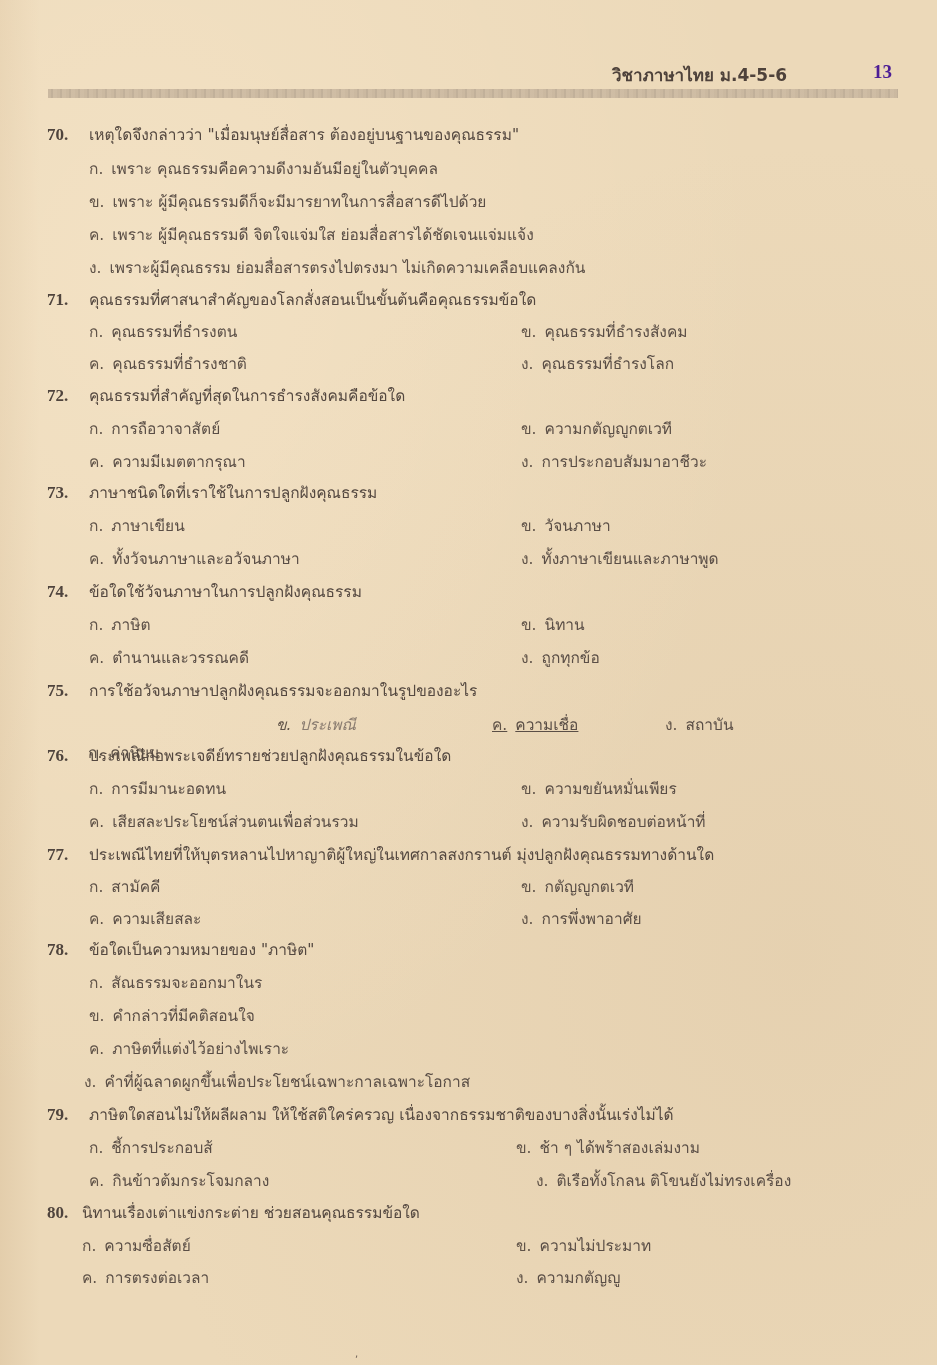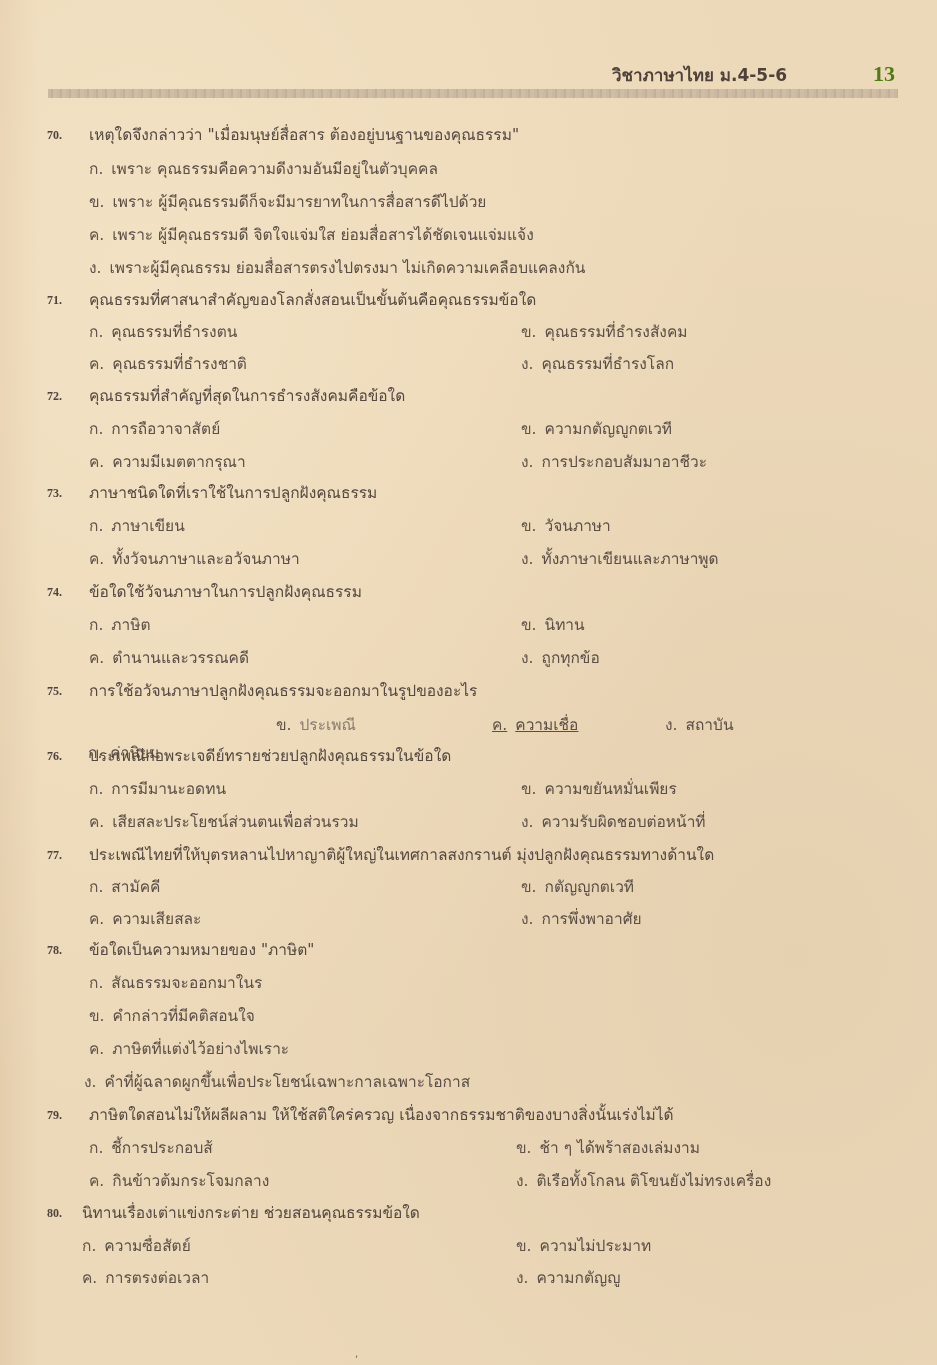--- a/index.html
+++ b/index.html
@@ -30,23 +30,23 @@
       font-size: 17px;
       font-weight: bold;
       color: #4e423b;
       white-space: nowrap;
     }
     .header-page {
       position: absolute;
       left: 873px;
       top: 3px;
       font-family: "Liberation Serif", serif;
-      font-size: 22px;
+      font-size: 19px;
       font-weight: bold;
-      color: #4d7c0f;
+      color: #4c1d95;
     }
     .header-rule {
       position: absolute;
       top: 89px;
       left: 48px;
       width: 850px;
       height: 9px;
       background: repeating-linear-gradient(90deg, #c9b79f 0 3px, #bfae98 3px 5px, #cdbba3 5px 9px);
       opacity: 0.95;
     }
@@ -61,40 +61,40 @@
       height: 30px;
       white-space: nowrap;
       font-size: 15.5px;
       line-height: 30px;
     }
     .q-num {
       position: absolute;
       left: 47px;
       font-family: "Liberation Serif", serif;
       font-weight: bold;
-      font-size: 12px;
+      font-size: 17px;
       color: #4f443d;
     }
     .q-text {
       position: absolute;
       left: 89px;
       font-size: 15.5px;
       color: #544840;
     }
     .opt {
       position: absolute;
       white-space: nowrap;
       font-size: 15.5px;
       color: #5a4e46;
     }
     .opt .letter { margin-right: 8px; color: #615449; }
     .col1 { left: 89px; }
     .col2 { left: 473px; margin-left: 48px; }
     .c4-1 { left: 88px; margin-top: 28px; }
-    .c4-2 { left: 276px; }
+    .c4-2 { left: 276px; font-style: italic; }
     .c4-3 { left: 492px; text-decoration: underline; }
     .c4-4 { left: 665px; }
     .faint { color: #8a7c70; }
     .footer-mark {
       position: absolute;
       left: 355px;
       top: 1348px;
       font-size: 10px;
       color: #6d5f54;
     }
@@ -253,21 +253,21 @@
   <div class="q-row" style="top:1100px">
     <span class="q-num">79.</span>
     <span class="q-text">ภาษิตใดสอนไม่ให้ผลีผลาม ให้ใช้สติใคร่ครวญ เนื่องจากธรรมชาติของบางสิ่งนั้นเร่งไม่ได้</span>
   </div>
   <div class="q-row" style="top:1133px">
     <span class="opt col1"><span class="letter">ก.</span><span>ชี้การประกอบส้</span></span>
     <span class="opt col2" style="left:468px"><span class="letter">ข.</span><span>ช้า ๆ ได้พร้าสองเล่มงาม</span></span>
   </div>
   <div class="q-row" style="top:1166px">
     <span class="opt col1"><span class="letter">ค.</span><span>กินข้าวต้มกระโจมกลาง</span></span>
-    <span class="opt col2" style="left:468px"><span class="letter">ง.</span><span>ติเรือทั้งโกลน ติโขนยังไม่ทรงเครื่อง</span></span>
+    <span class="opt col2" style="left:488px"><span class="letter">ง.</span><span>ติเรือทั้งโกลน ติโขนยังไม่ทรงเครื่อง</span></span>
   </div>
 </div>
 
 <div class="q">
   <div class="q-row" style="top:1198px">
     <span class="q-num">80.</span>
     <span class="q-text" style="left:82px">นิทานเรื่องเต่าแข่งกระต่าย ช่วยสอนคุณธรรมข้อใด</span>
   </div>
   <div class="q-row" style="top:1231px">
     <span class="opt col1" style="left:82px"><span class="letter">ก.</span><span>ความซื่อสัตย์</span></span>

